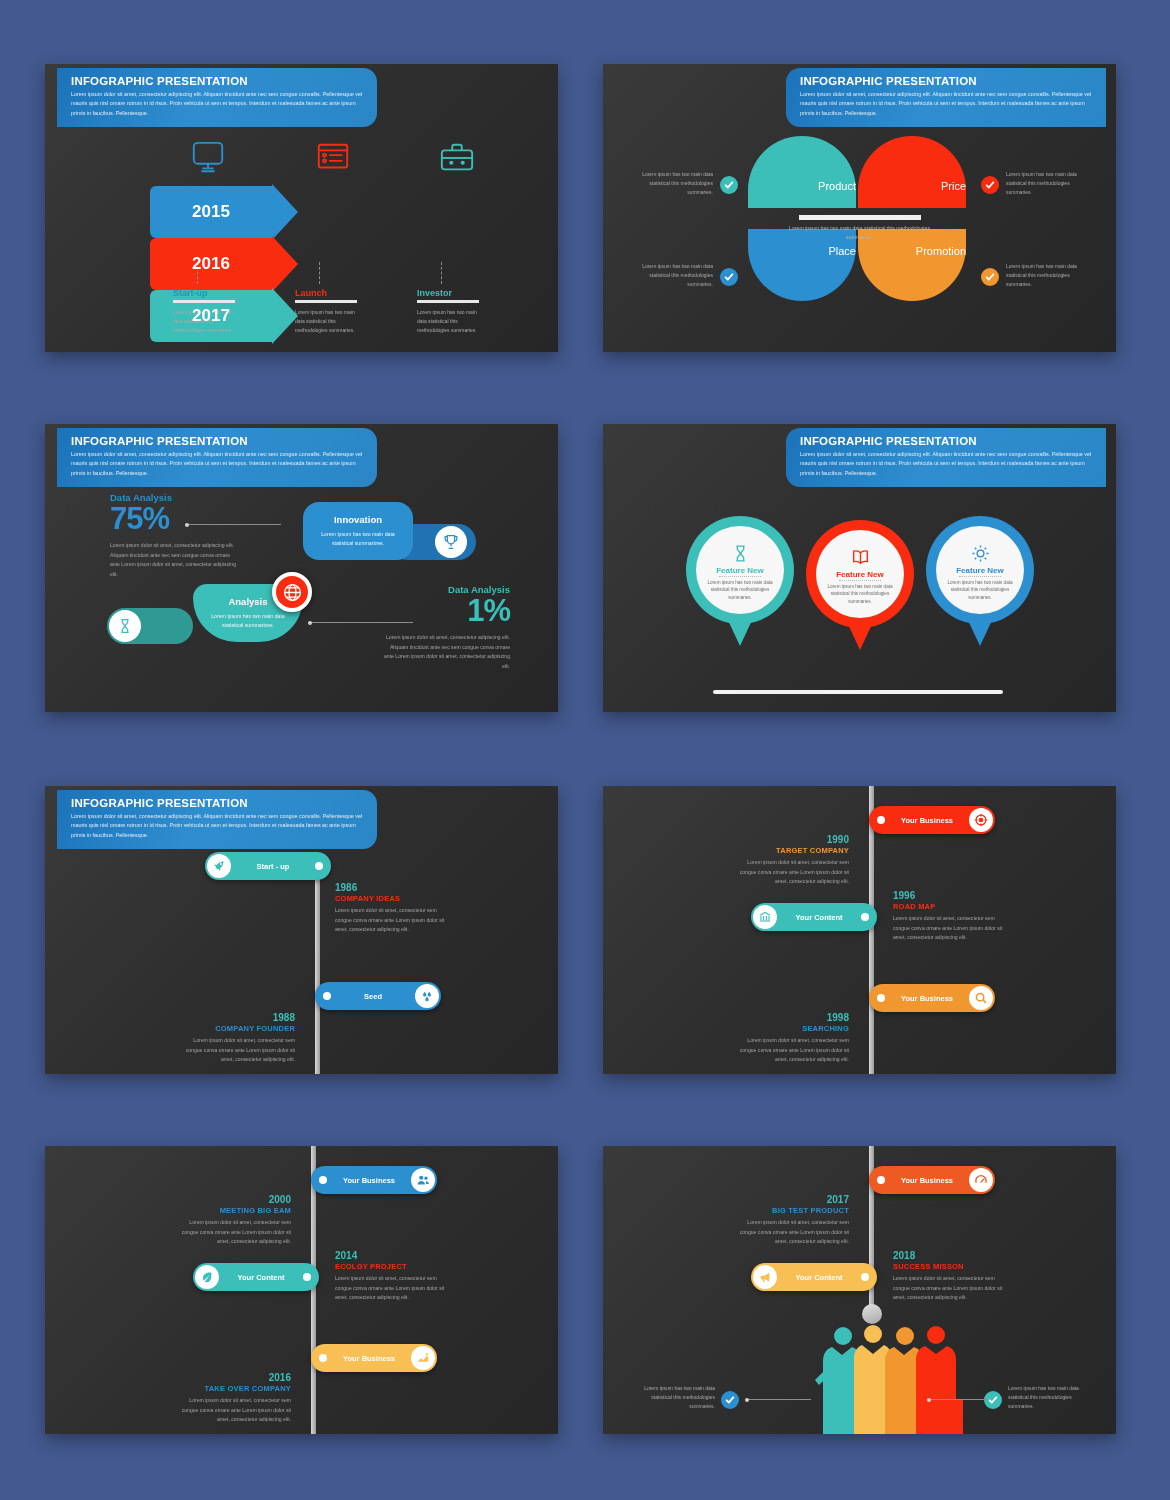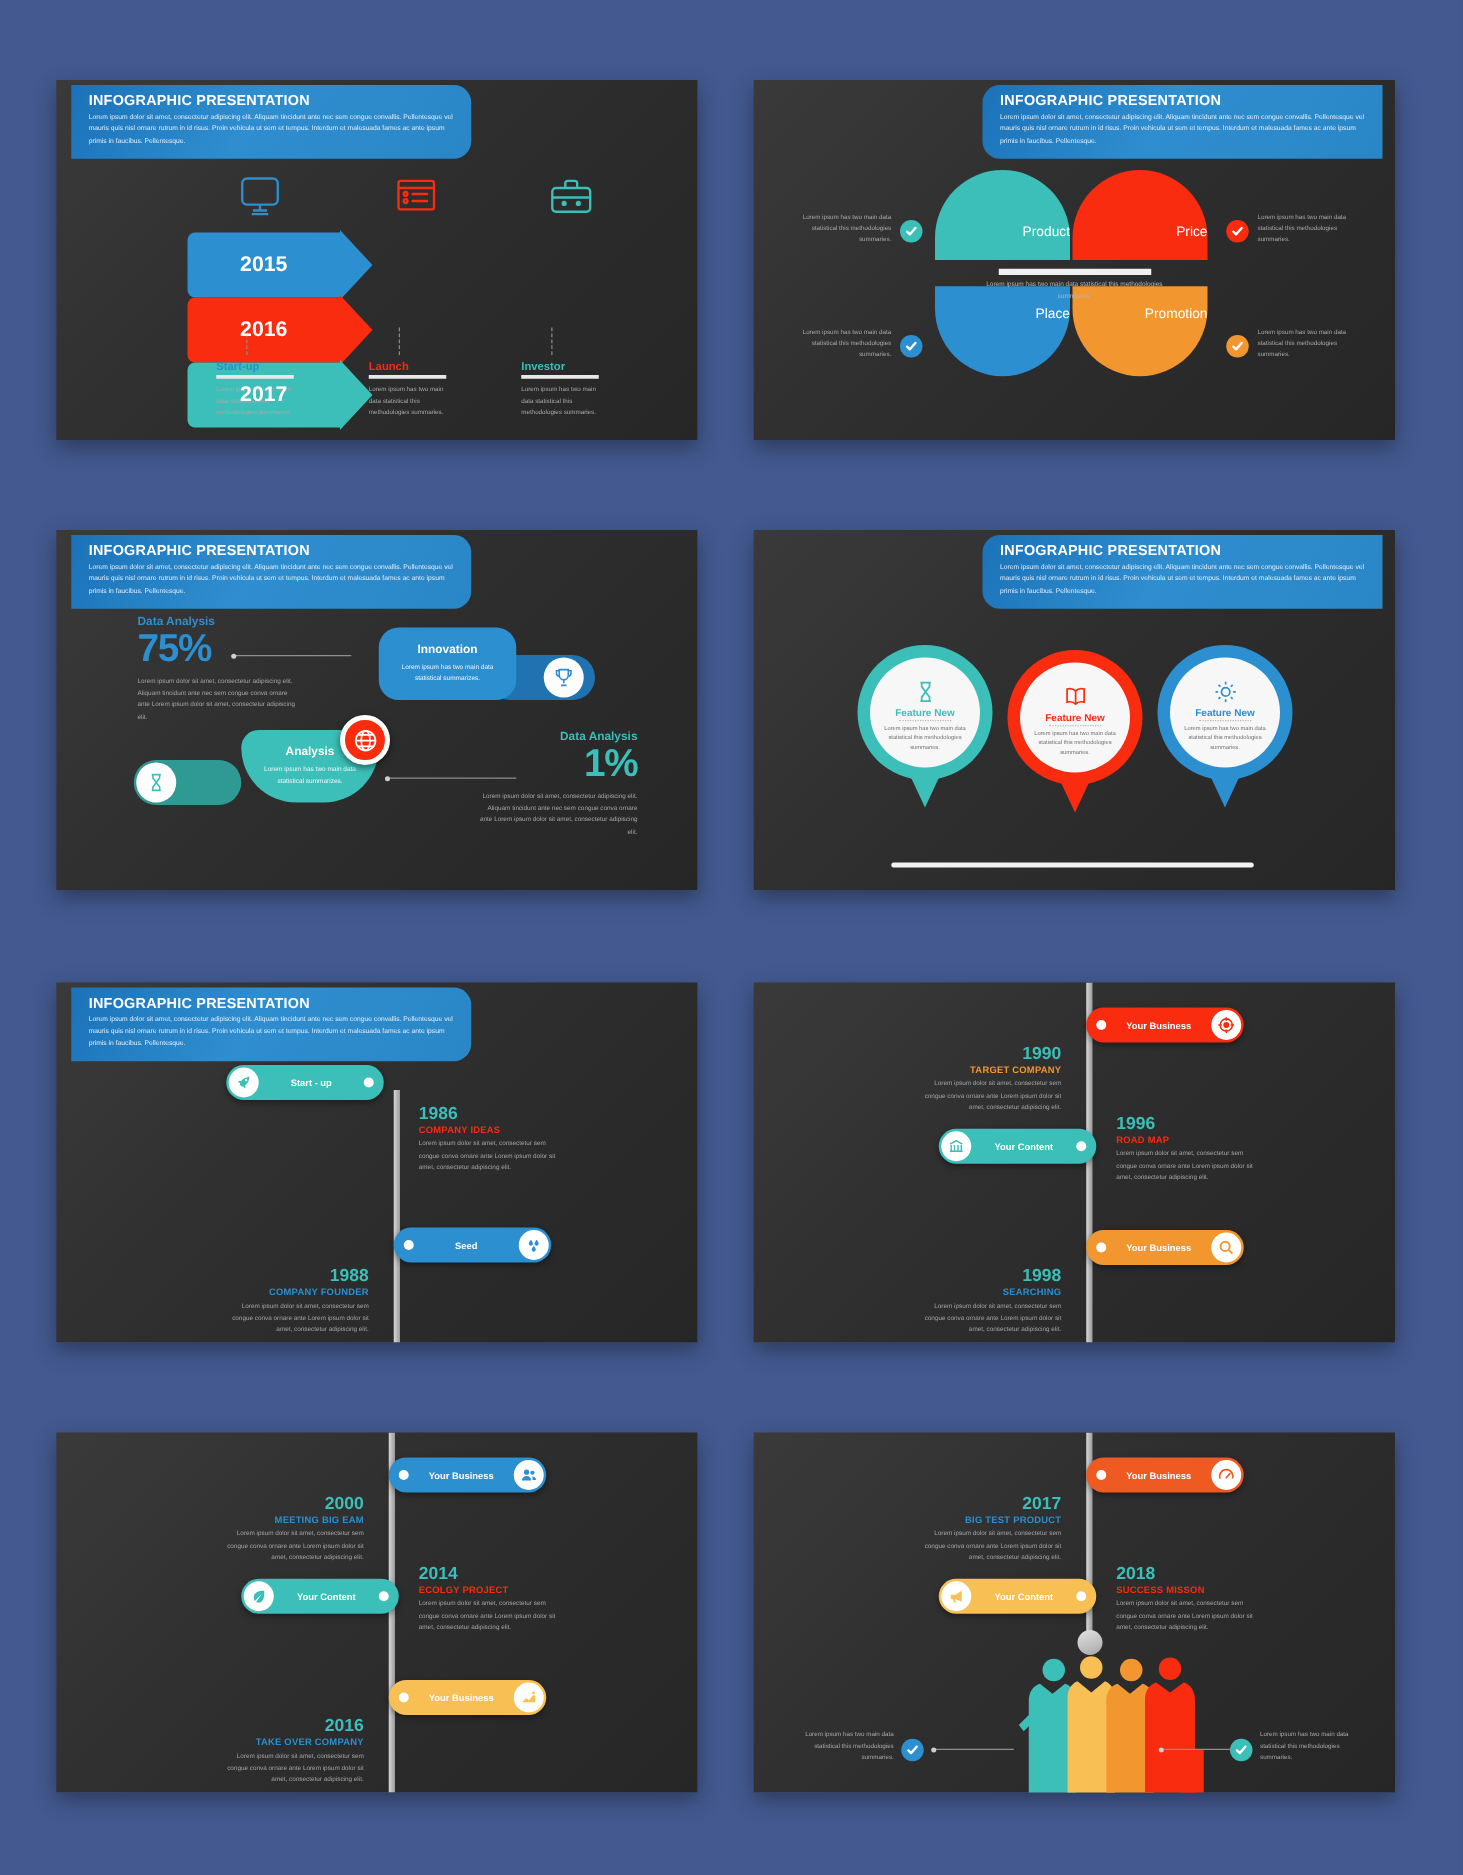--- a/index.html
+++ b/index.html
@@ -125,21 +125,21 @@
   .tl-pill {
     position: absolute; height: 28px; border-radius: 14px;
     display: flex; align-items: center; box-shadow: 0 2px 5px rgba(0,0,0,.4);
   }
   .tl-pill .ic { width: 24px; height: 24px; border-radius: 50%; background:#fff;
                  display:flex; align-items:center; justify-content:center; flex: 0 0 auto; }
   .tl-pill .ic svg { width: 14px; height: 14px; }
   .tl-pill .txt { flex: 1; text-align: center; color: #fff; font-size: 7.5px; font-weight: bold; }
   .tl-pill .dot { width: 8px; height: 8px; border-radius: 50%; background: #fff; flex: 0 0 auto; }
   .tl-block { position: absolute; width: 118px; }
-  .tl-block .yr { font-size: 14px; font-weight: bold; margin-bottom: 1px; }
+  .tl-block .yr { font-size: 10px; font-weight: bold; margin-bottom: 1px; }
   .tl-block .ttl { font-size: 7.5px; font-weight: bold; margin-bottom: 3px; letter-spacing: .2px; }
   .tl-block p { font-size: 5.1px; line-height: 1.9; color: #a4a4a4; }
   .tl-knob { position: absolute; width: 20px; height: 20px; border-radius: 50%;
              background: linear-gradient(160deg,#e2e2e2,#a8a8a8); }
 
   
   .people { position: absolute; width: 150px; height: 112px; }
   .people svg { width: 100%; height: 100%; }
 </style>
 </head>
@@ -376,21 +376,21 @@
   </div>
 
   <div class="slide col-l row3">
     <div class="banner left">
       <h1>INFOGRAPHIC PRESENTATION</h1>
       <p>Lorem ipsum dolor sit amet, consectetur adipiscing elit. Aliquam tincidunt ante nec sem congue convallis. Pellentesque vel mauris quis nisl ornare rutrum in id risus. Proin vehicula ut sem et tempus. Interdum et malesuada fames ac ante ipsum primis in faucibus. Pellentesque.</p>
     </div>
 
     <div class="tl-spine" style="left:270px; top:86px; height:202px;"></div>
 
-    <div class="tl-pill" style="left:136px; top:66px; width:126px; background:#3bbfb8; padding:2px 8px 2px 2px;">
+    <div class="tl-pill" style="left:160px; top:66px; width:126px; background:#3bbfb8; padding:2px 8px 2px 2px;">
       <div class="ic">
         <svg viewBox="0 0 16 16" fill="#3bbfb8">
             <path d="M11.5 3.2c-2.6.3-4.6 1.8-5.9 3.6l-1.7-.4-1.2 1.2 2 .9c-.2.6-.3 1.1-.3 1.5l1.7 1.7c.4 0 .9-.1 1.5-.3l.9 2 1.2-1.2-.4-1.7c1.8-1.3 3.3-3.3 3.6-5.9l.3-2-2 .3z"></path>
             <circle cx="10.2" cy="5.8" r="1.1" fill="#fff"></circle>
           </svg>
       </div>
       <div class="txt">Start - up</div>
       <div class="dot"></div>
     </div>
 

